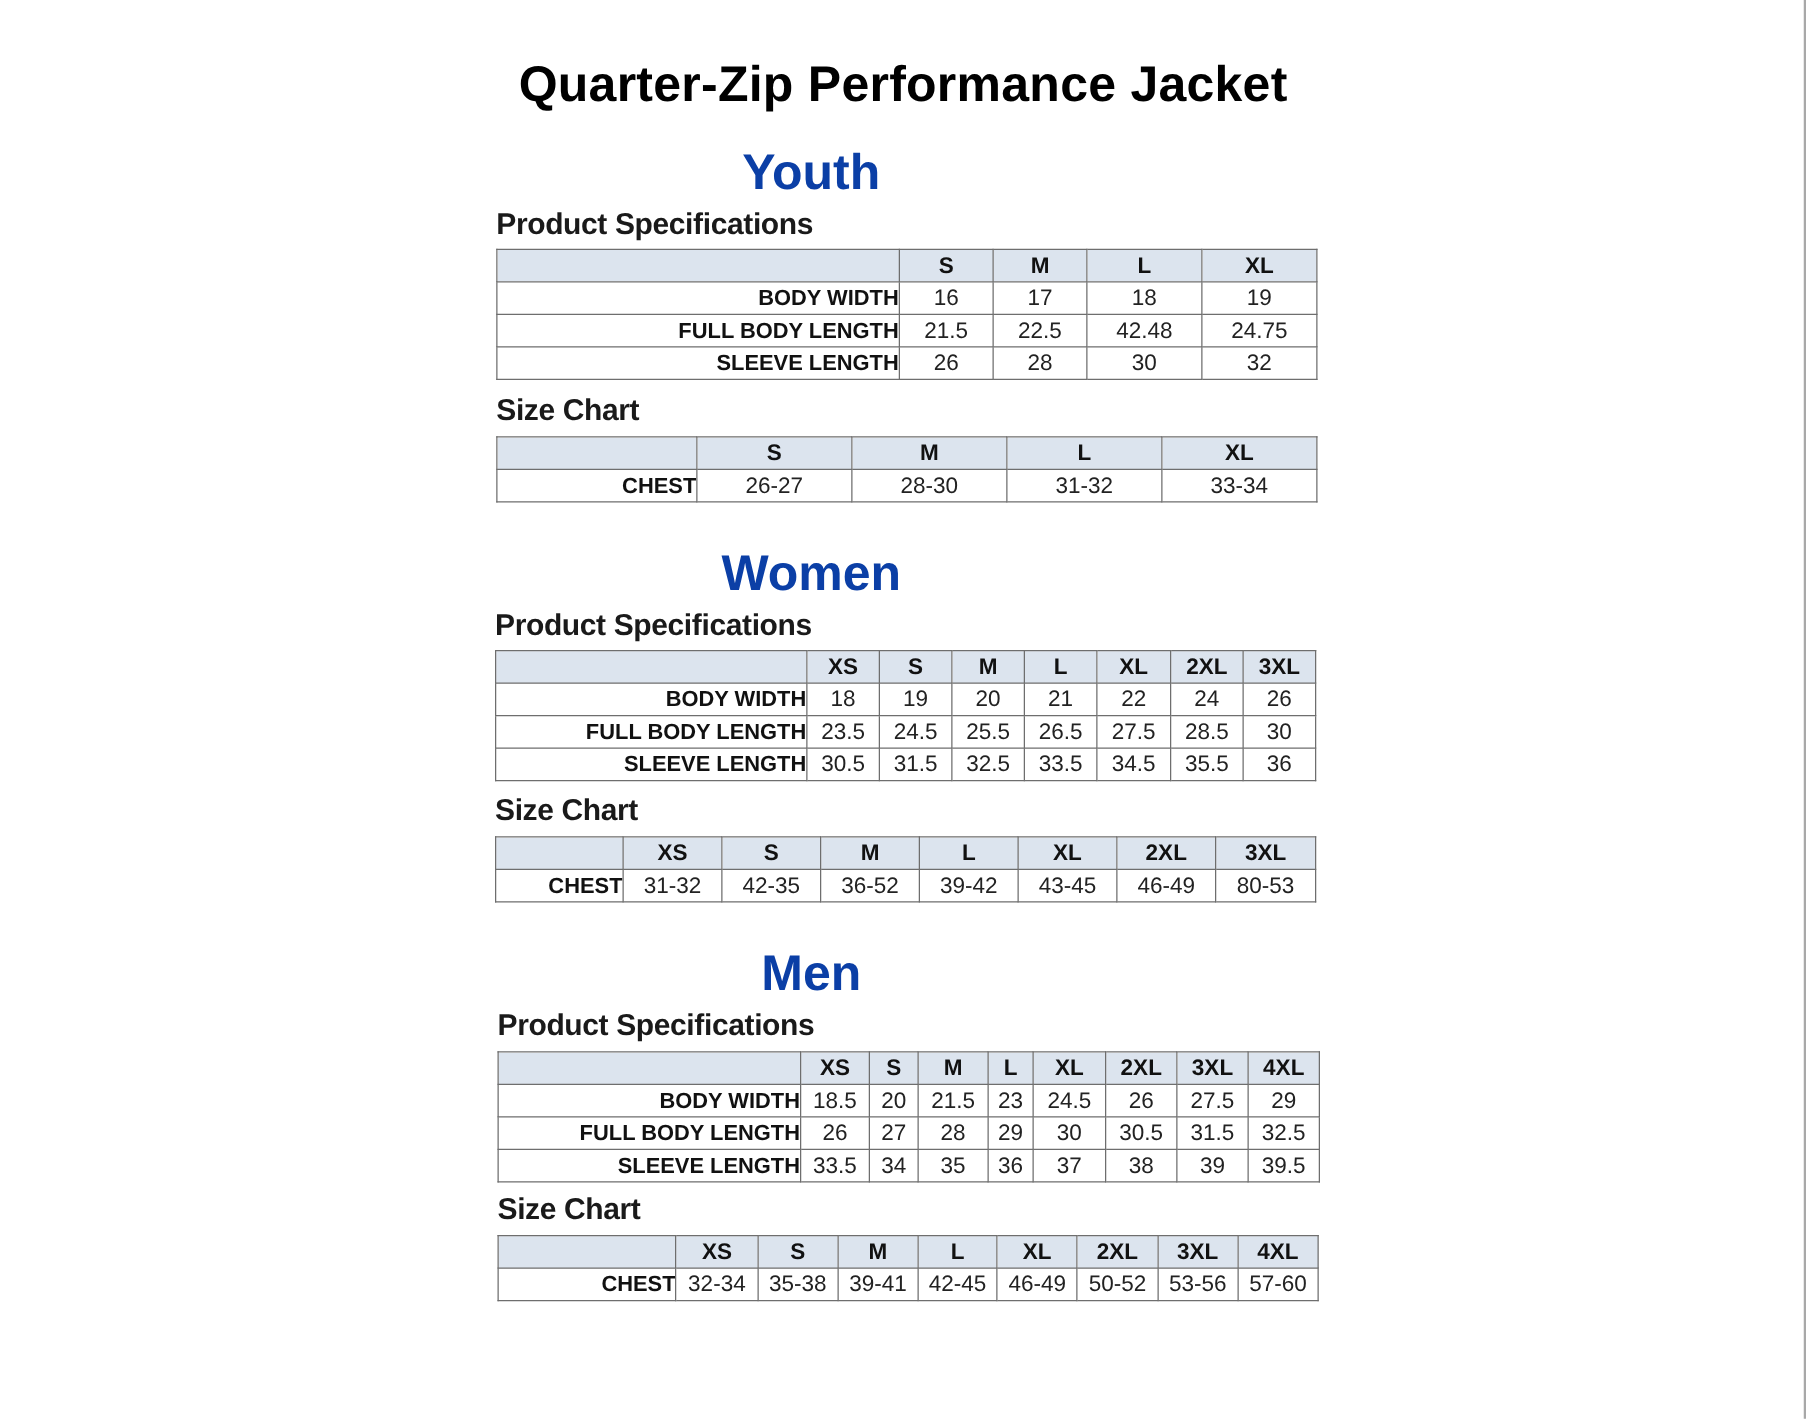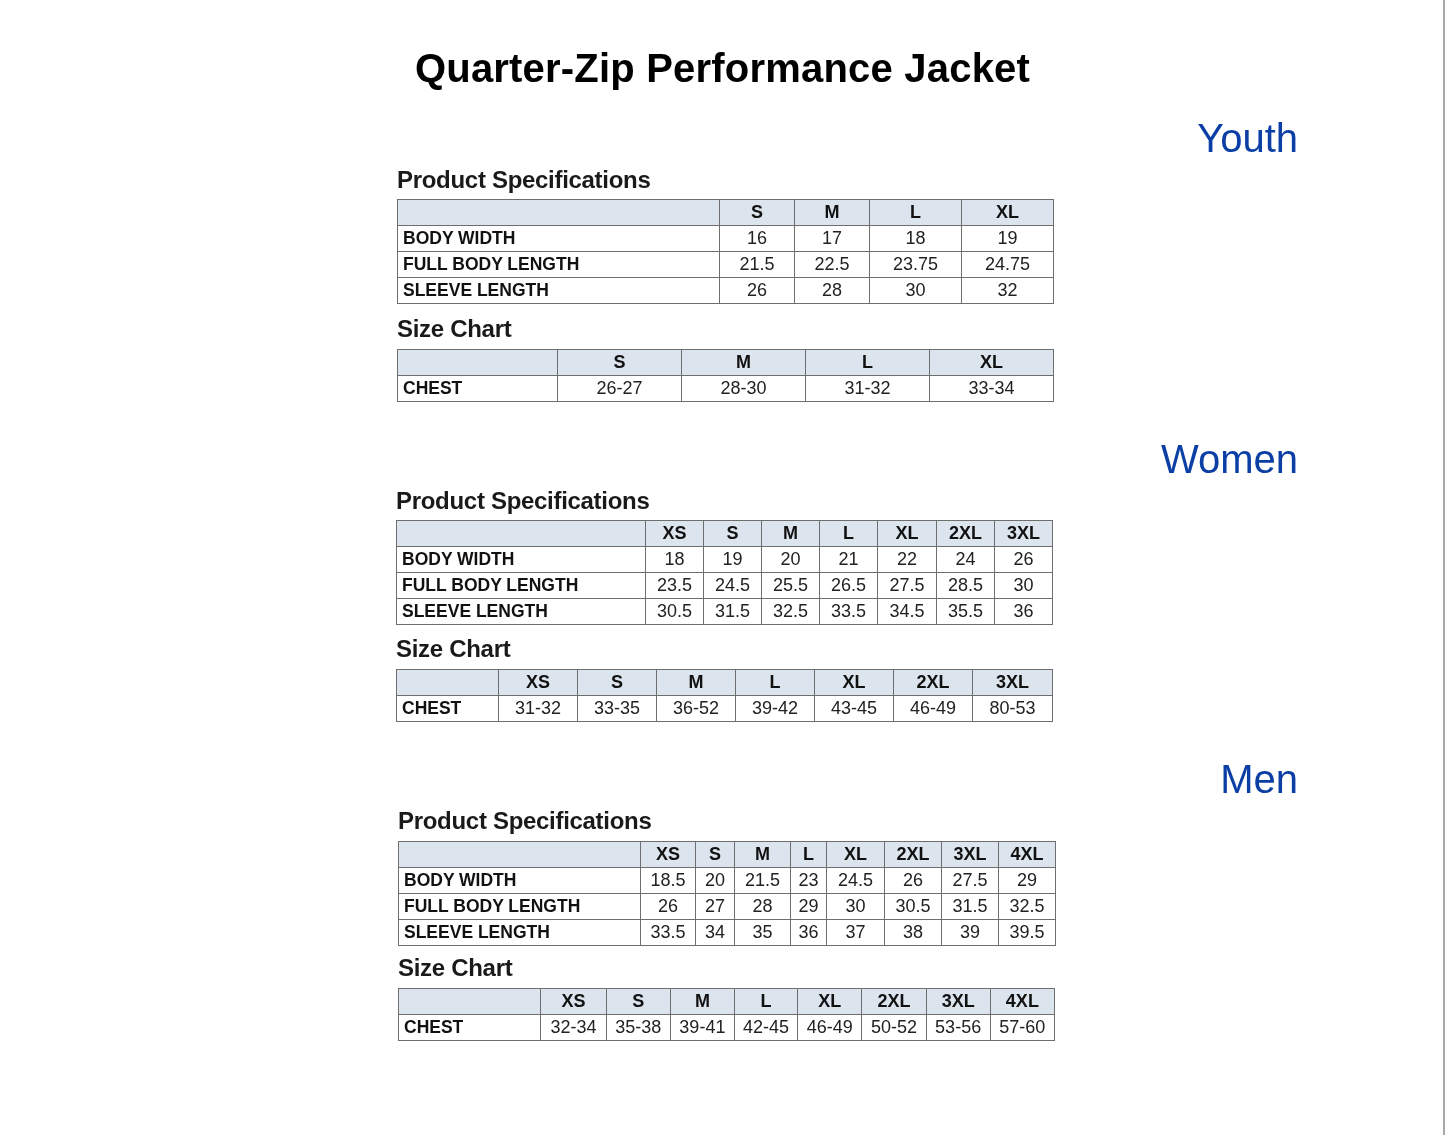--- a/index.html
+++ b/index.html
@@ -13,40 +13,40 @@
       position: absolute; left: 1443px; top: 0; width: 2px; height: 1135px;
       background: #a8a8a8;
     }
     .main-title {
       position: absolute; left: 0; width: 1445px; top: 46px;
       text-align: center; font-size: 40px; font-weight: bold; color: #000;
       letter-spacing: 0.2px;
     }
     .section-title {
       position: absolute; left: 0; width: 1298px;
-      text-align: right; font-size: 40px; font-weight: normal; color: #0b3fa6;
+      text-align: center; font-size: 40px; font-weight: bold; color: #0b3fa6;
     }
     .sub-heading {
       position: absolute; font-size: 24px; font-weight: bold; color: #1a1a1a;
       letter-spacing: -0.3px;
     }
     table.spec {
       position: absolute; border-collapse: collapse; table-layout: fixed;
       font-size: 18px;
     }
     table.spec td, table.spec th {
       border: 1.5px solid #6e6e6e;
       padding: 0; height: 25px; line-height: 25px;
       text-align: center; white-space: nowrap; overflow: hidden;
     }
     table.spec th {
       background: #dce4ee; font-weight: bold; color: #111;
     }
     table.spec td.label {
-      text-align: left; padding-left: 5px; font-weight: bold;
+      text-align: right; padding-left: 5px; font-weight: bold;
       font-size: 17.5px;
     }
     table.spec td.val { font-weight: normal; color: #222; }
     table.spec tr.tall td { height: 44px; line-height: 21px; }
     table.spec td.wrap { white-space: normal; }
   </style>
 </head>
 <body>
 
 <div class="edge-line"></div>
@@ -76,21 +76,21 @@
     <td class="label">BODY WIDTH</td>
     <td class="val">16</td>
     <td class="val">17</td>
     <td class="val">18</td>
     <td class="val">19</td>
   </tr>
   <tr>
     <td class="label">FULL BODY LENGTH</td>
     <td class="val">21.5</td>
     <td class="val">22.5</td>
-    <td class="val">23.75</td>
+    <td class="val">42.48</td>
     <td class="val">24.75</td>
   </tr>
   <tr>
     <td class="label">SLEEVE LENGTH</td>
     <td class="val">26</td>
     <td class="val">28</td>
     <td class="val">30</td>
     <td class="val">32</td>
   </tr>
 </tbody>
@@ -202,21 +202,21 @@
     <th>S</th>
     <th>M</th>
     <th>L</th>
     <th>XL</th>
     <th>2XL</th>
     <th>3XL</th>
   </tr>
   <tr>
     <td class="label">CHEST</td>
     <td class="val">31-32</td>
-    <td class="val">33-35</td>
+    <td class="val">42-35</td>
     <td class="val">36-52</td>
     <td class="val">39-42</td>
     <td class="val">43-45</td>
     <td class="val">46-49</td>
     <td class="val">80-53</td>
   </tr>
 </tbody>
   </table>
 
 <div class="section-title" style="top:757px;">Men</div>

